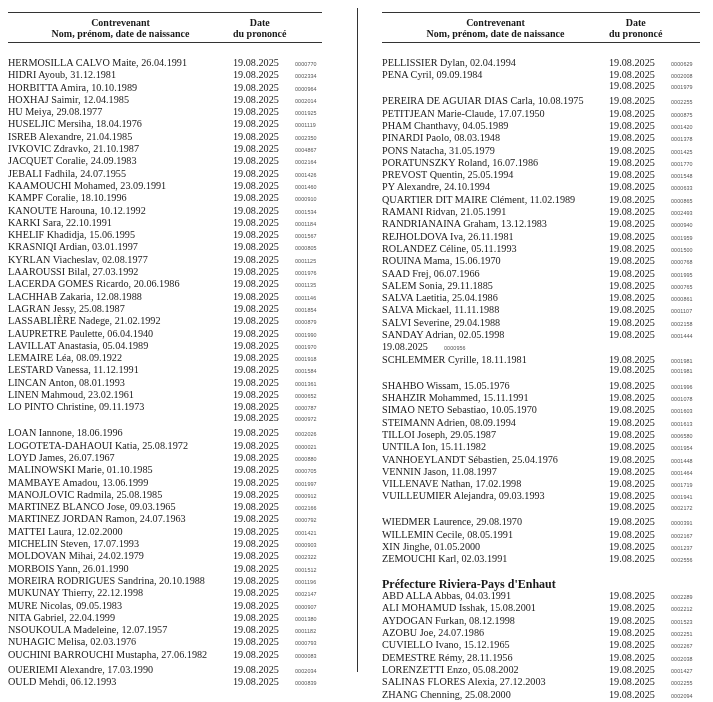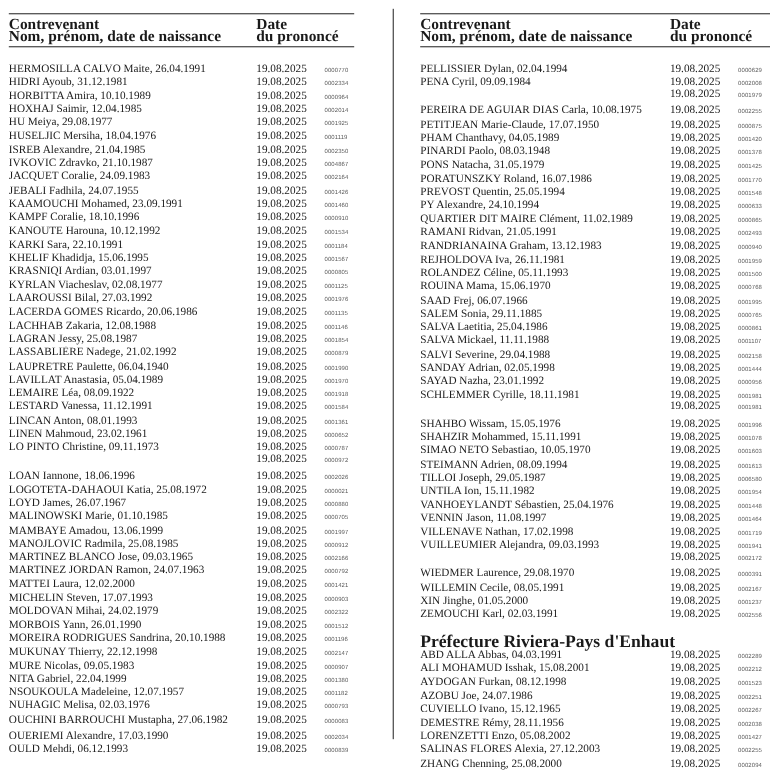--- a/index.html
+++ b/index.html
@@ -4,31 +4,31 @@
 <style>
   html, body { margin: 0; padding: 0; background: #ffffff; }
   body { width: 713px; height: 702px; position: relative; overflow: hidden;
          font-family: "Liberation Serif", "DejaVu Serif", serif; color: #1a1a1a; }
   .col { position: absolute; top: 12px; }
   .col.left { left: 8px; width: 314px; }
   .col.right { left: 382px; width: 318px; }
   .rule { height: 0; border-top: 1.5px solid #333; }
   .rule.top { margin-bottom: 5px; }
   .rule.bottom { margin-top: 3px; margin-bottom: 14px; }
-  .hdr { display: flex; font-weight: bold; font-size: 14px; line-height: 10.5px; }
+  .hdr { display: flex; font-weight: bold; font-size: 10px; line-height: 10.5px; text-align: center; }
   .hdr .h-name { flex: 0 0 225px; }
   .col.right .hdr .h-name { flex: 0 0 227px; }
   .row { display: flex; align-items: baseline; height: 12.3px; font-size: 10.2px; line-height: 12.3px; white-space: nowrap; }
   .row .name { flex: 0 0 225px; overflow: hidden; }
   .col.right .row .name { flex: 0 0 227px; }
   .row .date { flex: 0 0 62px; }
   .row .code { font-size: 5.4px; color: #555; font-family: "Liberation Sans", "DejaVu Sans", sans-serif; letter-spacing: 0.1px; }
   .row.tight { margin-top: -1.5px; }
   .gap { height: 3px; }
-  .section { font-weight: bold; font-size: 16px; margin-top: 12px; height: 12.5px; line-height: 12.5px; }
+  .section { font-weight: bold; font-size: 12px; margin-top: 12px; height: 12.5px; line-height: 12.5px; }
   .divider { position: absolute; left: 357px; top: 8px; width: 1.3px; height: 664px; background: #333; }
 </style>
 </head>
 <body>
 
 <div class="divider"></div>
 
 <div class="col left">
   <div class="rule top"></div>
   <div class="hdr">
@@ -427,21 +427,20 @@
         <span class="name">SALVI Severine, 29.04.1988</span>
         <span class="date">19.08.2025</span>
         <span class="code">0002158</span>
       </div>
       <div class="row">
         <span class="name">SANDAY Adrian, 02.05.1998</span>
         <span class="date">19.08.2025</span>
         <span class="code">0001444</span>
       </div>
       <div class="row">
-        <span class="name">SAYAD Nazha, 23.01.1992</span>
         <span class="date">19.08.2025</span>
         <span class="code">0000956</span>
       </div>
       <div class="row">
         <span class="name">SCHLEMMER Cyrille, 18.11.1981</span>
         <span class="date">19.08.2025</span>
         <span class="code">0001981</span>
       </div>
       <div class="row tight">
         <span class="name"></span>

